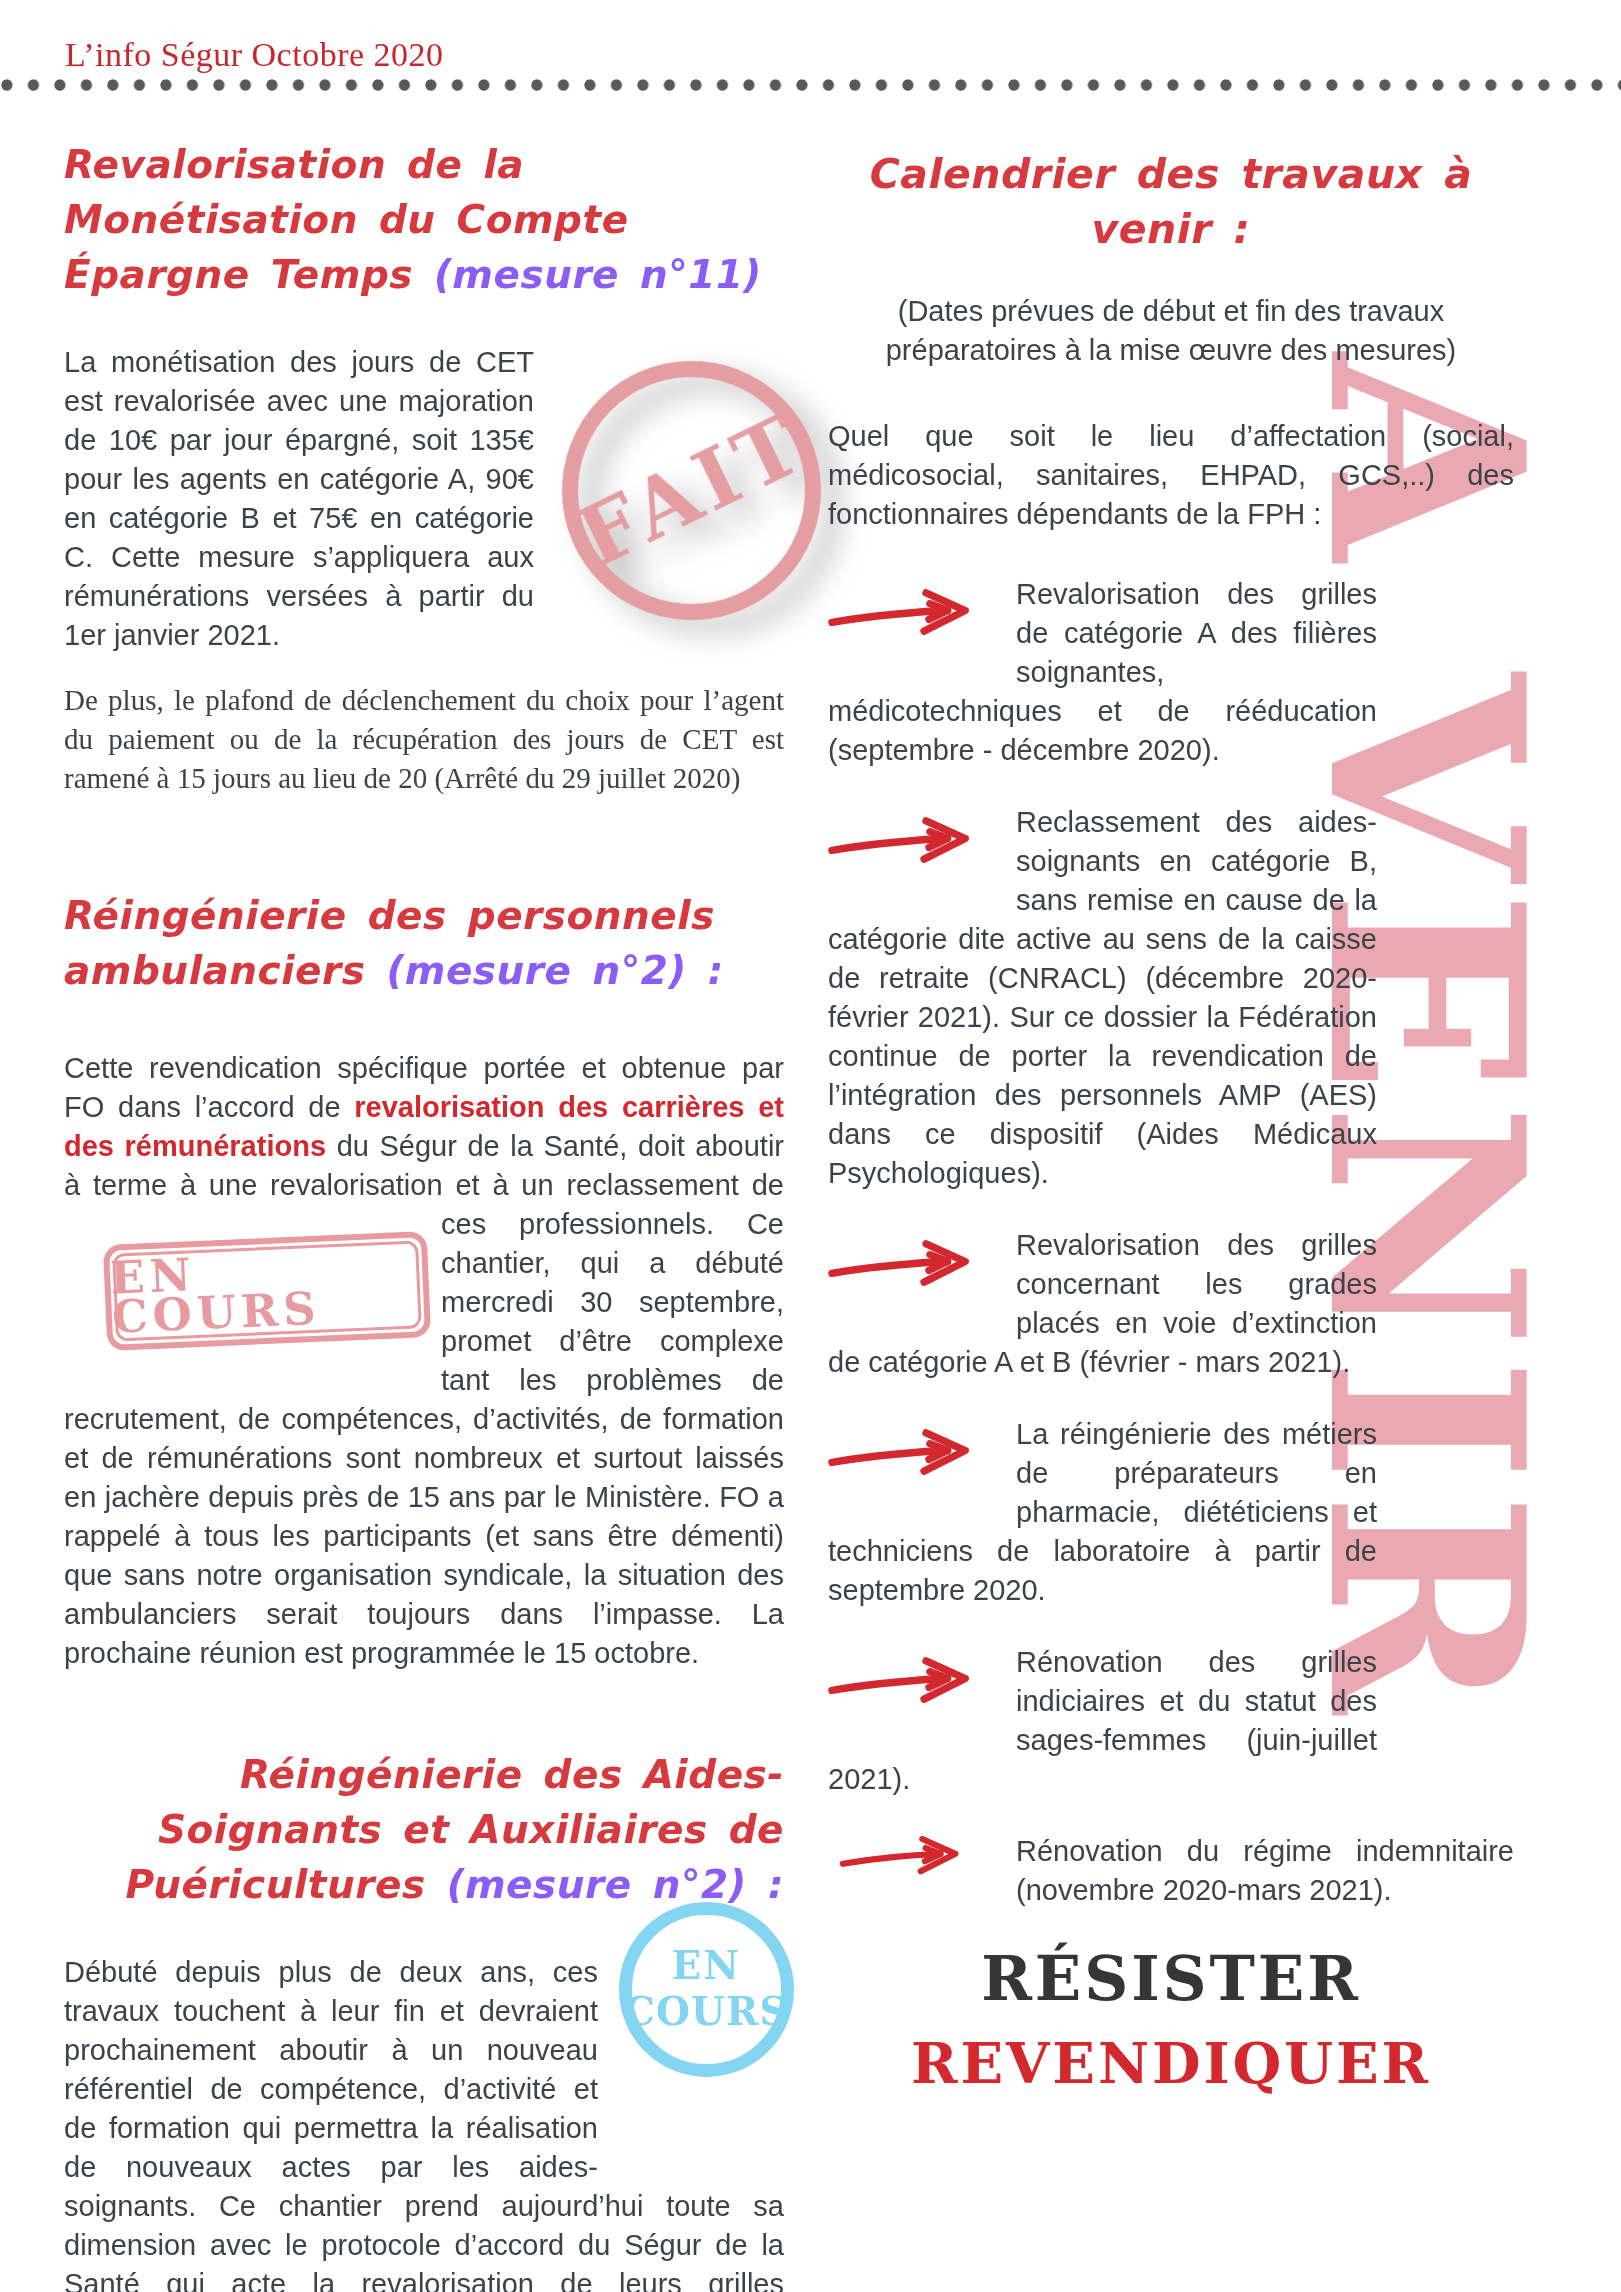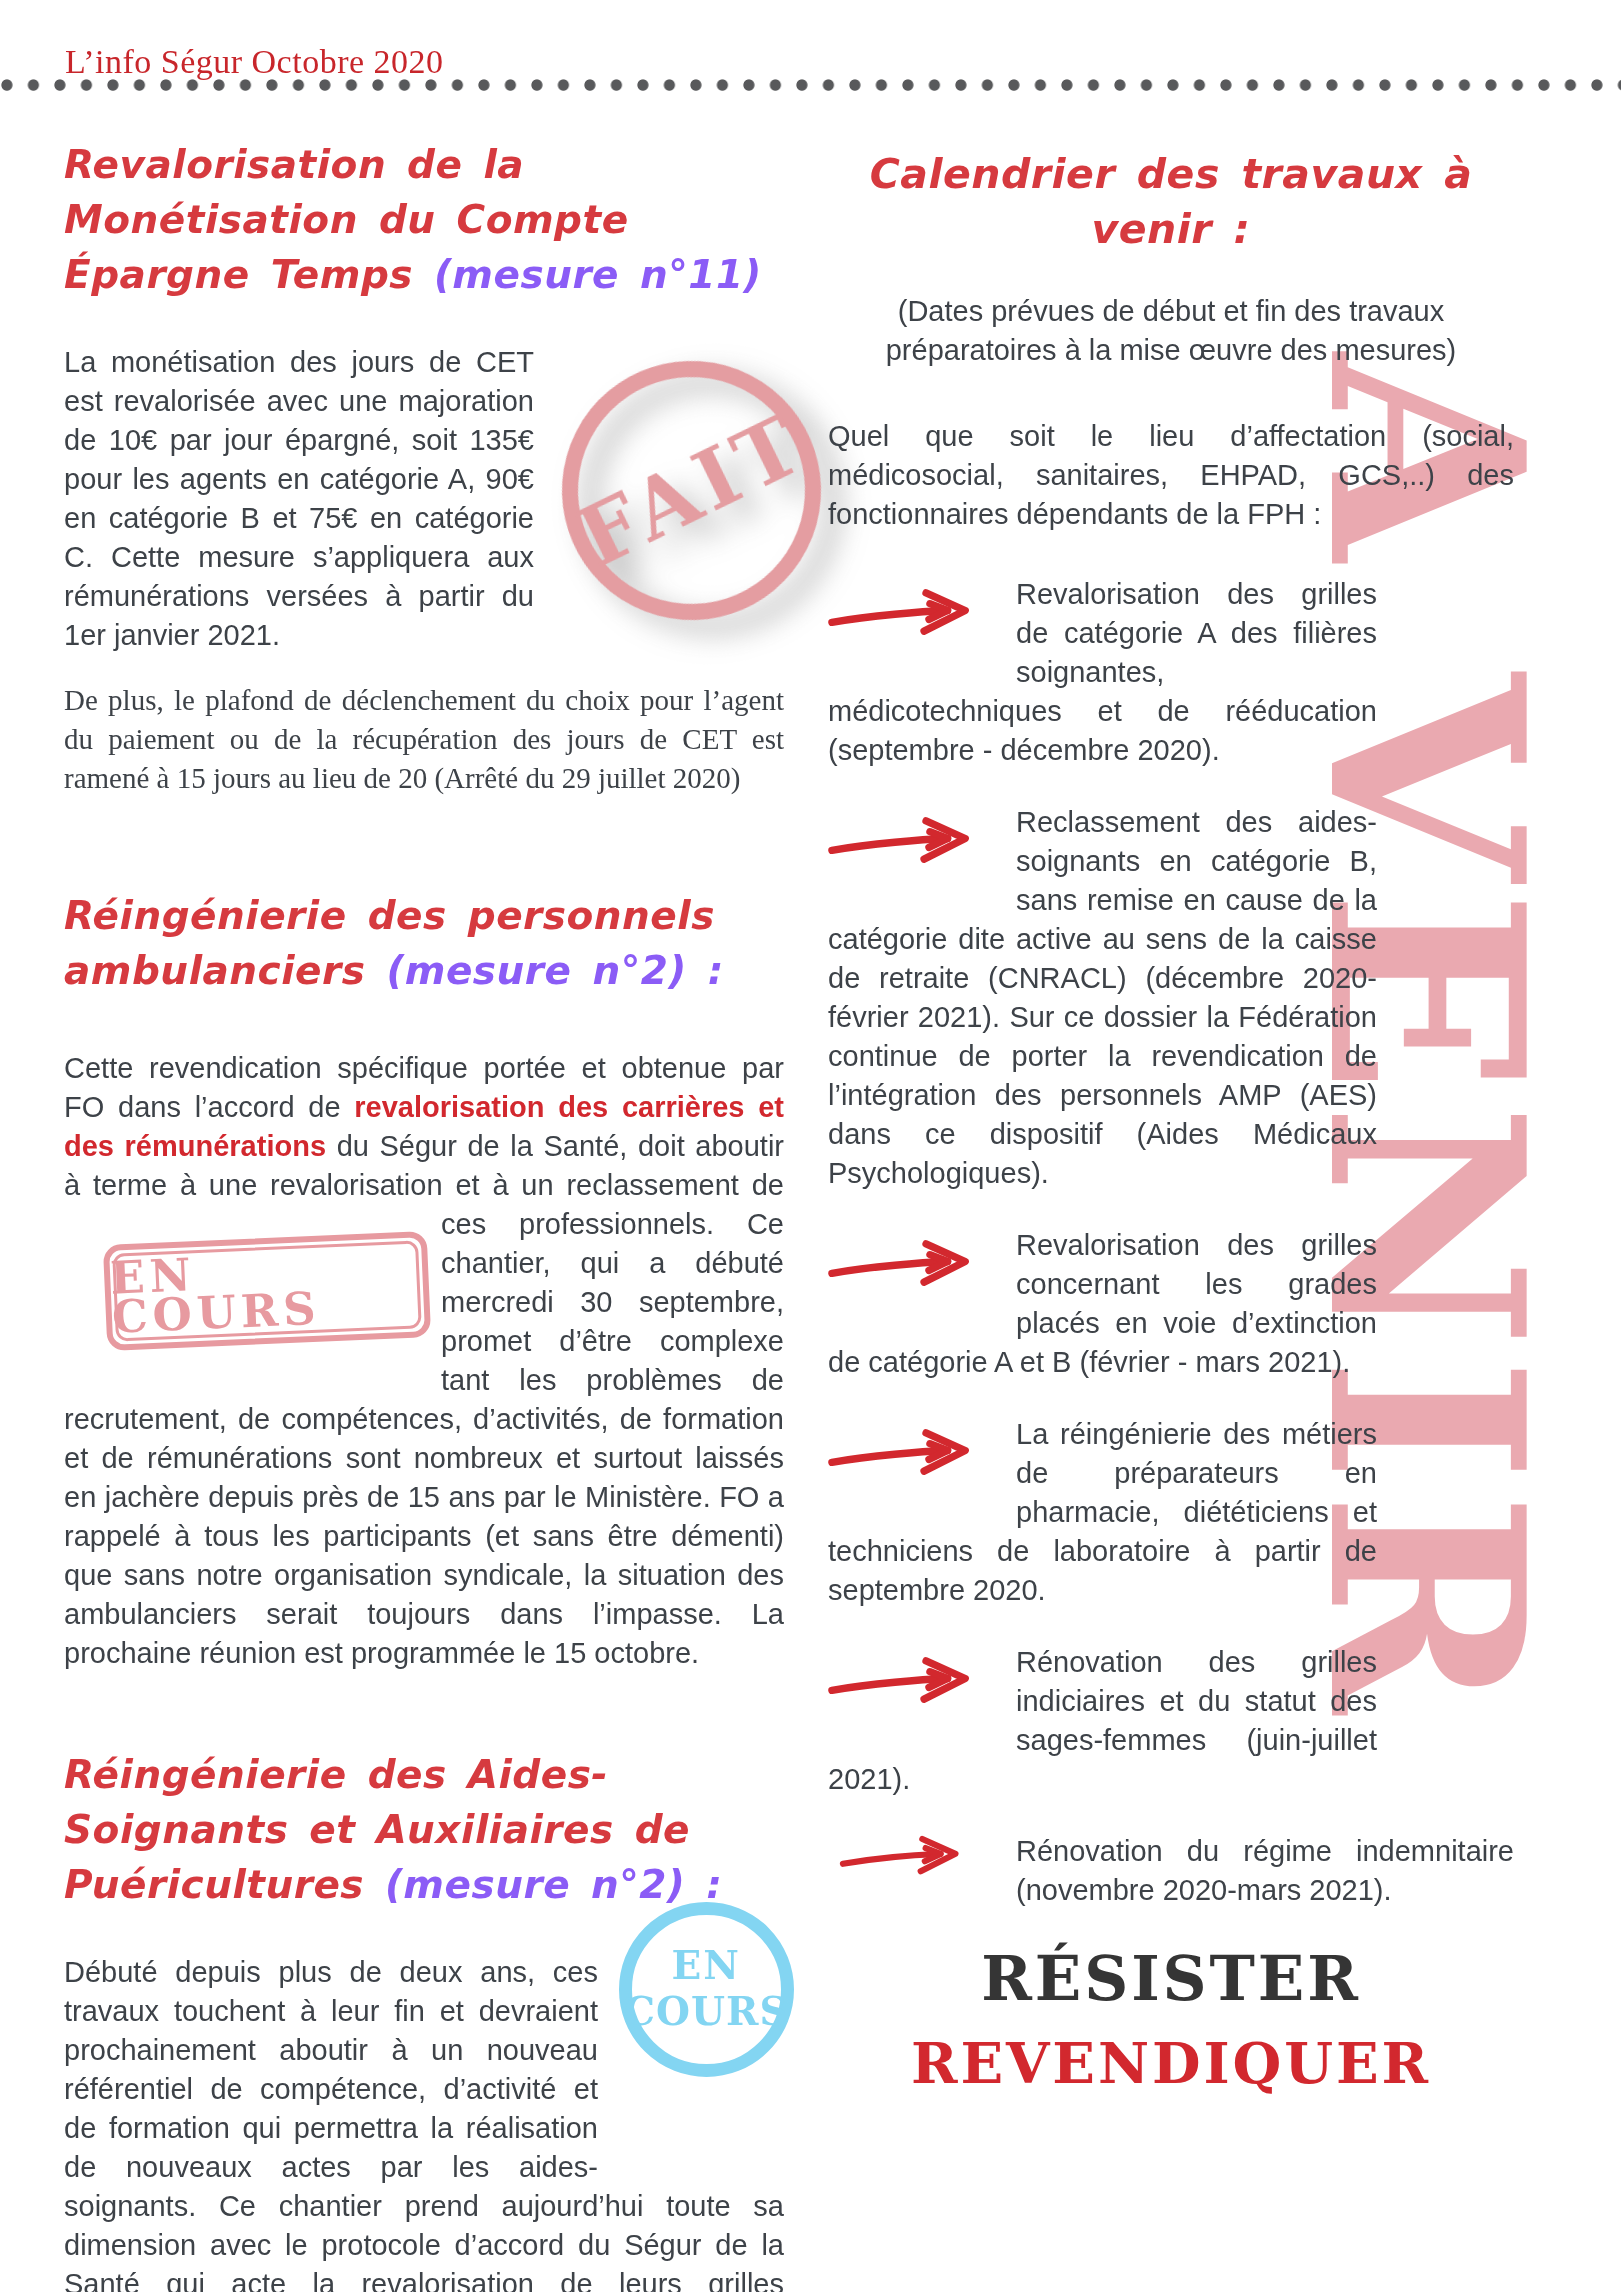--- a/index.html
+++ b/index.html
@@ -1,20 +1,20 @@
 <!DOCTYPE html>
 <html lang="fr"><head>
 <meta charset="utf-8">
 <style>
   html,body{margin:0;padding:0;background:#ffffff;}
   .page{position:relative;width:1621px;height:2293px;background:#ffffff;overflow:hidden;
         font-family:"Liberation Sans",sans-serif;color:#3d4248;}
 
   
-  .masthead{position:absolute;left:65px;top:43px;font-family:"Liberation Serif",serif;
+  .masthead{position:absolute;left:65px;top:36px;font-family:"Liberation Serif",serif;
             font-size:34px;color:#c8262b;letter-spacing:0.5px;}
   .dots{position:absolute;left:0;top:78px;width:1621px;height:13.7px;
         background-image:radial-gradient(circle at 6.9px 6.9px,#58595b 5.1px,transparent 6px);
         background-size:26.5px 13.7px;background-repeat:repeat-x;}
 
   
   .col-left{position:absolute;left:64px;top:137px;width:720px;}
   .col-right{position:absolute;left:828px;top:147px;width:686px;}
 
   
@@ -22,21 +22,21 @@
         font-size:39px;line-height:55px;color:#d63a3f;margin:0;word-spacing:6.9px;letter-spacing:0.5px;}
   .hred .hblack{color:#8b5cf6;}
   .h-center{text-align:center;font-size:41px;}
 
   
   .body{font-size:29px;line-height:39px;text-align:justify;margin:0;color:#3d4248;}
   .center{text-align:center;}
   .boldred{color:#d2282e;font-weight:bold;}
 
   .mb42{margin-bottom:41px;} .mb36{margin-bottom:35px;} .mb48{margin-bottom:47px;}
-  .mt26{margin-top:25.5px;font-family:Liberation Serif, serif;} .mt92{margin-top:90px;} .mt76{margin-top:74px;}
+  .mt26{margin-top:25.5px;font-family:Liberation Serif, serif;} .mt92{margin-top:90px;} .mt76{margin-top:74px;text-align:right;}
   .hgap2{margin-bottom:51px;} .hgap3{margin-bottom:41px;}
 
   
   .fait-float{float:right;width:250px;height:328px;}
   .fait{width:227px;height:227px;border:16.7px solid #e49da1;border-radius:50%;
         transform:rotate(-18deg);display:flex;align-items:center;justify-content:center;
         margin:17.6px -37px 0 auto;filter:drop-shadow(15.7px 19.6px 13.7px rgba(95,95,95,.40));}
   .fait span{font-family:"DejaVu Serif",serif;font-weight:bold;font-size:82px;
         letter-spacing:5.9px;color:#e49da1;transform:rotate(-8deg);}
 

